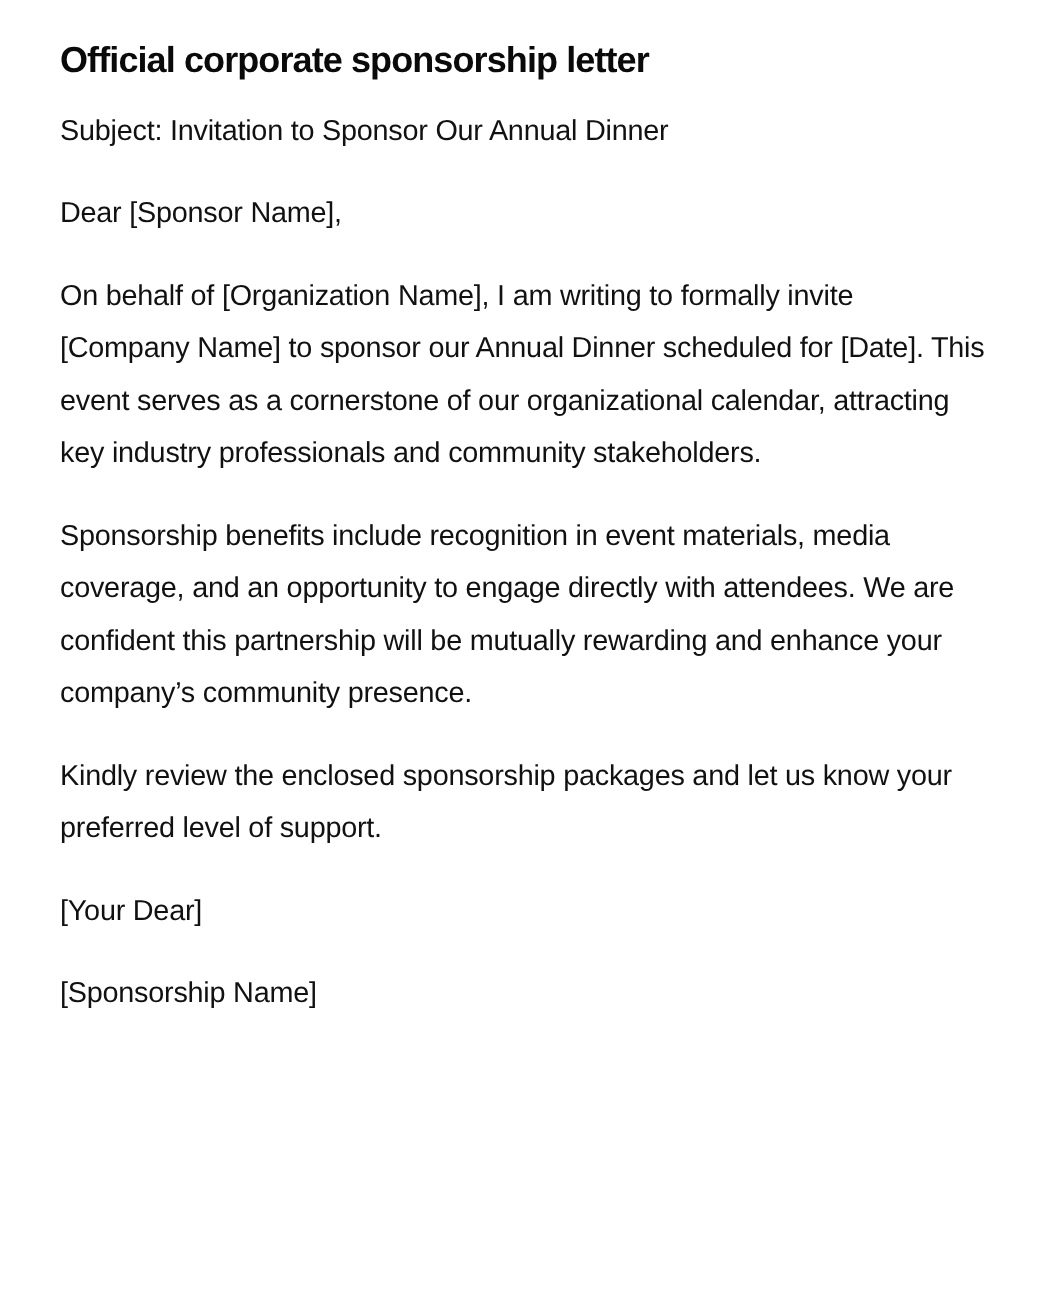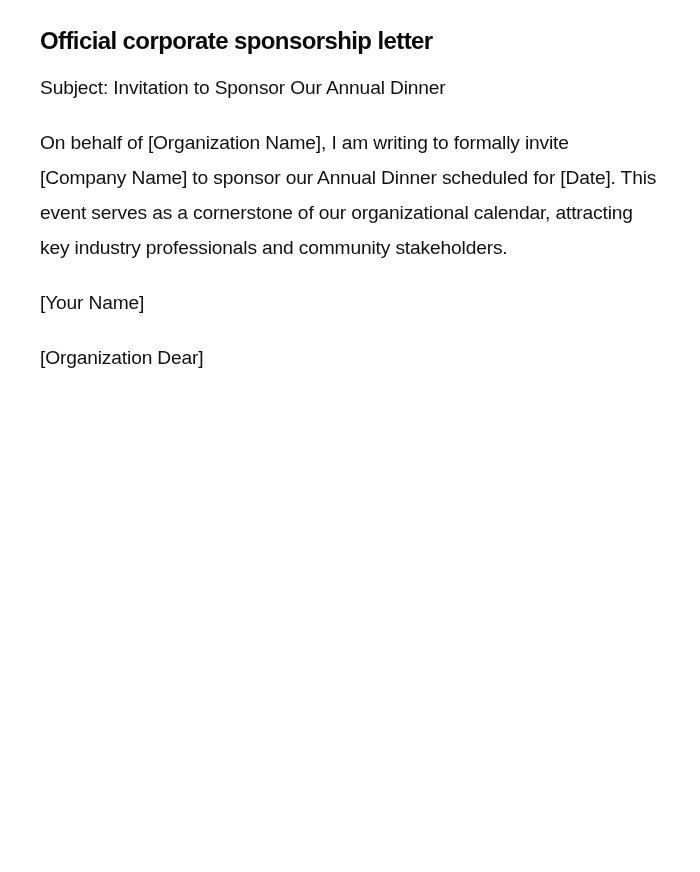--- a/index.html
+++ b/index.html
@@ -37,16 +37,19 @@
       color: #111111;
     }
     .para.subject { margin-bottom: 20px; }
   </style>
 </head>
 <body>
 
 <div class="page">
   <h1 class="title">Official corporate sponsorship letter</h1>
   <p class="para subject">Subject: Invitation to Sponsor Our Annual Dinner</p>
+  <p class="para">Dear [Sponsor Name],</p>
   <p class="para">On behalf of [Organization Name], I am writing to formally invite [Company Name] to sponsor our Annual Dinner scheduled for [Date]. This event serves as a cornerstone of our organizational calendar, attracting key industry professionals and community stakeholders.</p>
-  <p class="para">[Your Name]</p>
-  <p class="para">[Organization Dear]</p>
+  <p class="para">Sponsorship benefits include recognition in event materials, media coverage, and an opportunity to engage directly with attendees. We are confident this partnership will be mutually rewarding and enhance your company’s community presence.</p>
+  <p class="para">Kindly review the enclosed sponsorship packages and let us know your preferred level of support.</p>
+  <p class="para">[Your Dear]</p>
+  <p class="para">[Sponsorship Name]</p>
 </div>
 
 </body></html>

